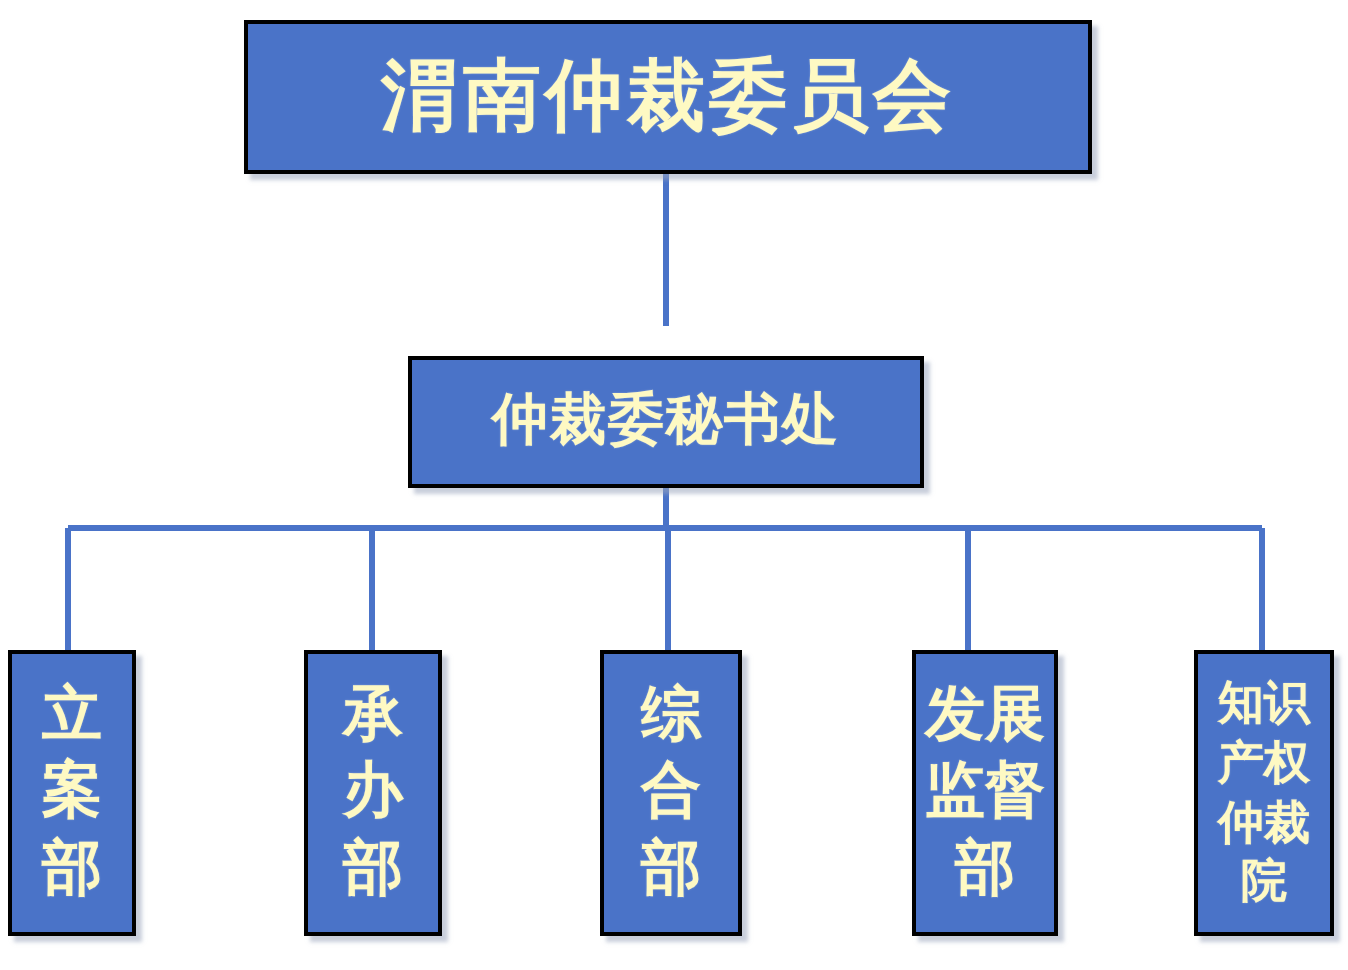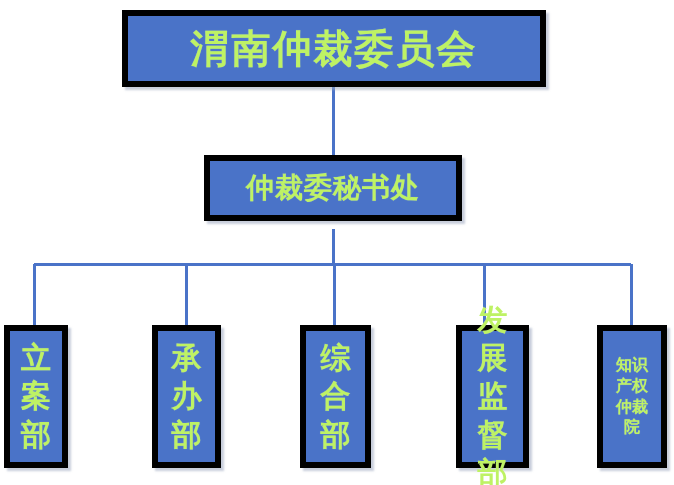--- a/index.html
+++ b/index.html
@@ -31,23 +31,23 @@
     width: 674px;
     height: 485px;
     pointer-events: none;
   }
 
   
   .node {
     position: absolute;
     box-sizing: border-box;
     background: #4a73c8;
-    border: 6px solid #000000;
+    border: 2px solid #000000;
     box-shadow: 3px 3px 2px rgba(155, 165, 190, 0.55);
-    color: #bef264;
+    color: #fef9c3;
     display: flex;
     align-items: center;
     justify-content: center;
     text-align: center;
     line-height: 1.12;
     text-shadow: 0 0 1px rgba(255,255,255,0.35);
     font-weight: 700;
   }
 
   
@@ -56,21 +56,21 @@
     top: 10px;
     width: 424px;
     height: 77px;
     font-size: 39px;
     letter-spacing: 2px;
   }
 
   
   .node.level-mid {
     left: 204px;
-    top: 155px;
+    top: 178px;
     width: 258px;
     height: 66px;
     font-size: 28px;
     letter-spacing: 1px;
   }
 
   
   .node.level-leaf {
     top: 325px;
     height: 143px;
@@ -82,21 +82,21 @@
   .node.level-leaf .label {
     display: block;
     width: 100%;
     white-space: pre-line;
   }
 
   .node.leaf-1 { left: 4px;   width: 64px; }
   .node.leaf-2 { left: 152px; width: 69px; }
   .node.leaf-3 { left: 300px; width: 71px; }
   .node.leaf-4 { left: 456px; width: 73px; }
-  .node.leaf-5 { left: 597px; width: 70px; font-size: 16px; line-height: 1.30; }
+  .node.leaf-5 { left: 597px; width: 70px; font-size: 23px; line-height: 1.30; }
 </style>
 </head>
 <body>
 
 <div id="org-chart">
 
   <svg id="connectors" viewBox="0 0 674 485" width="674" height="485">
     <g stroke="#4a73c8" stroke-width="3" fill="none" shape-rendering="crispEdges">
 
       <line x1="333" y1="87" x2="333" y2="163"></line>

